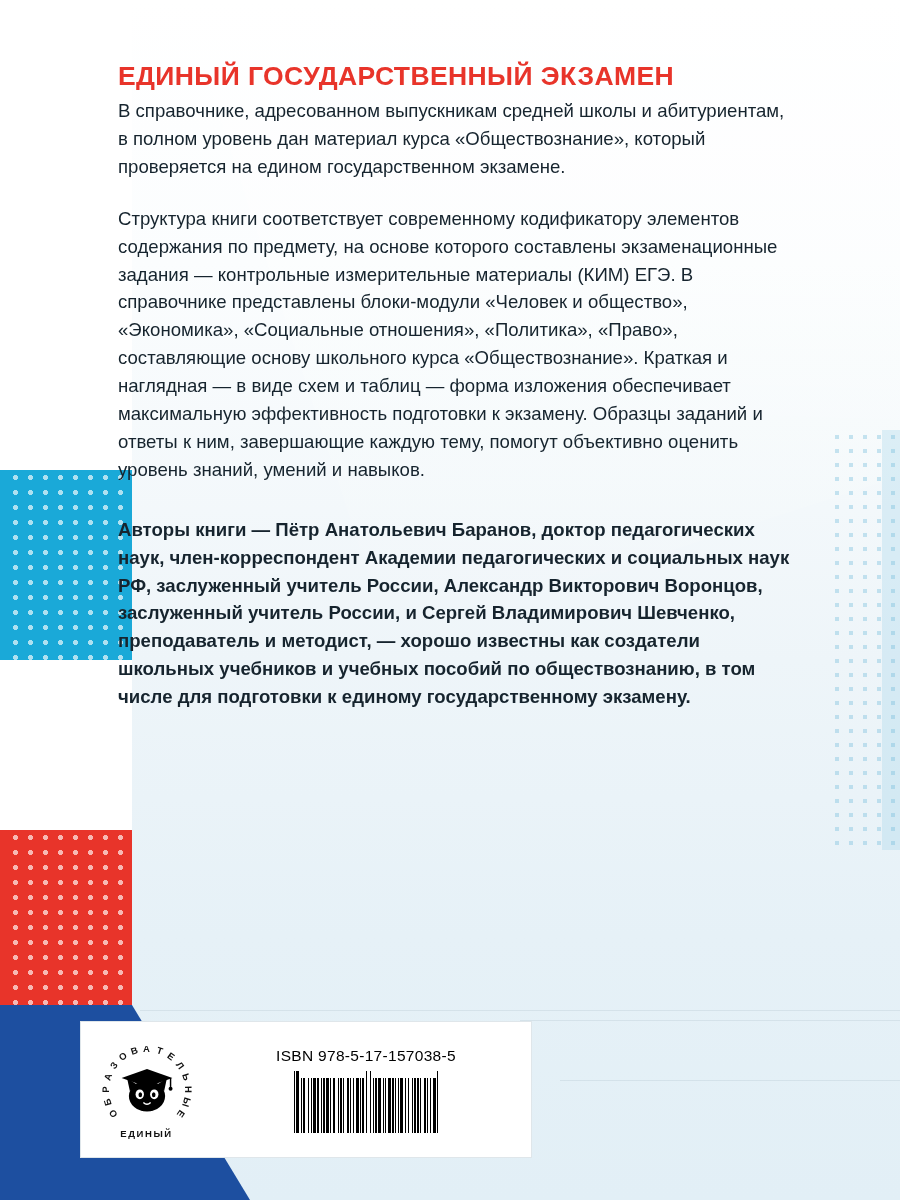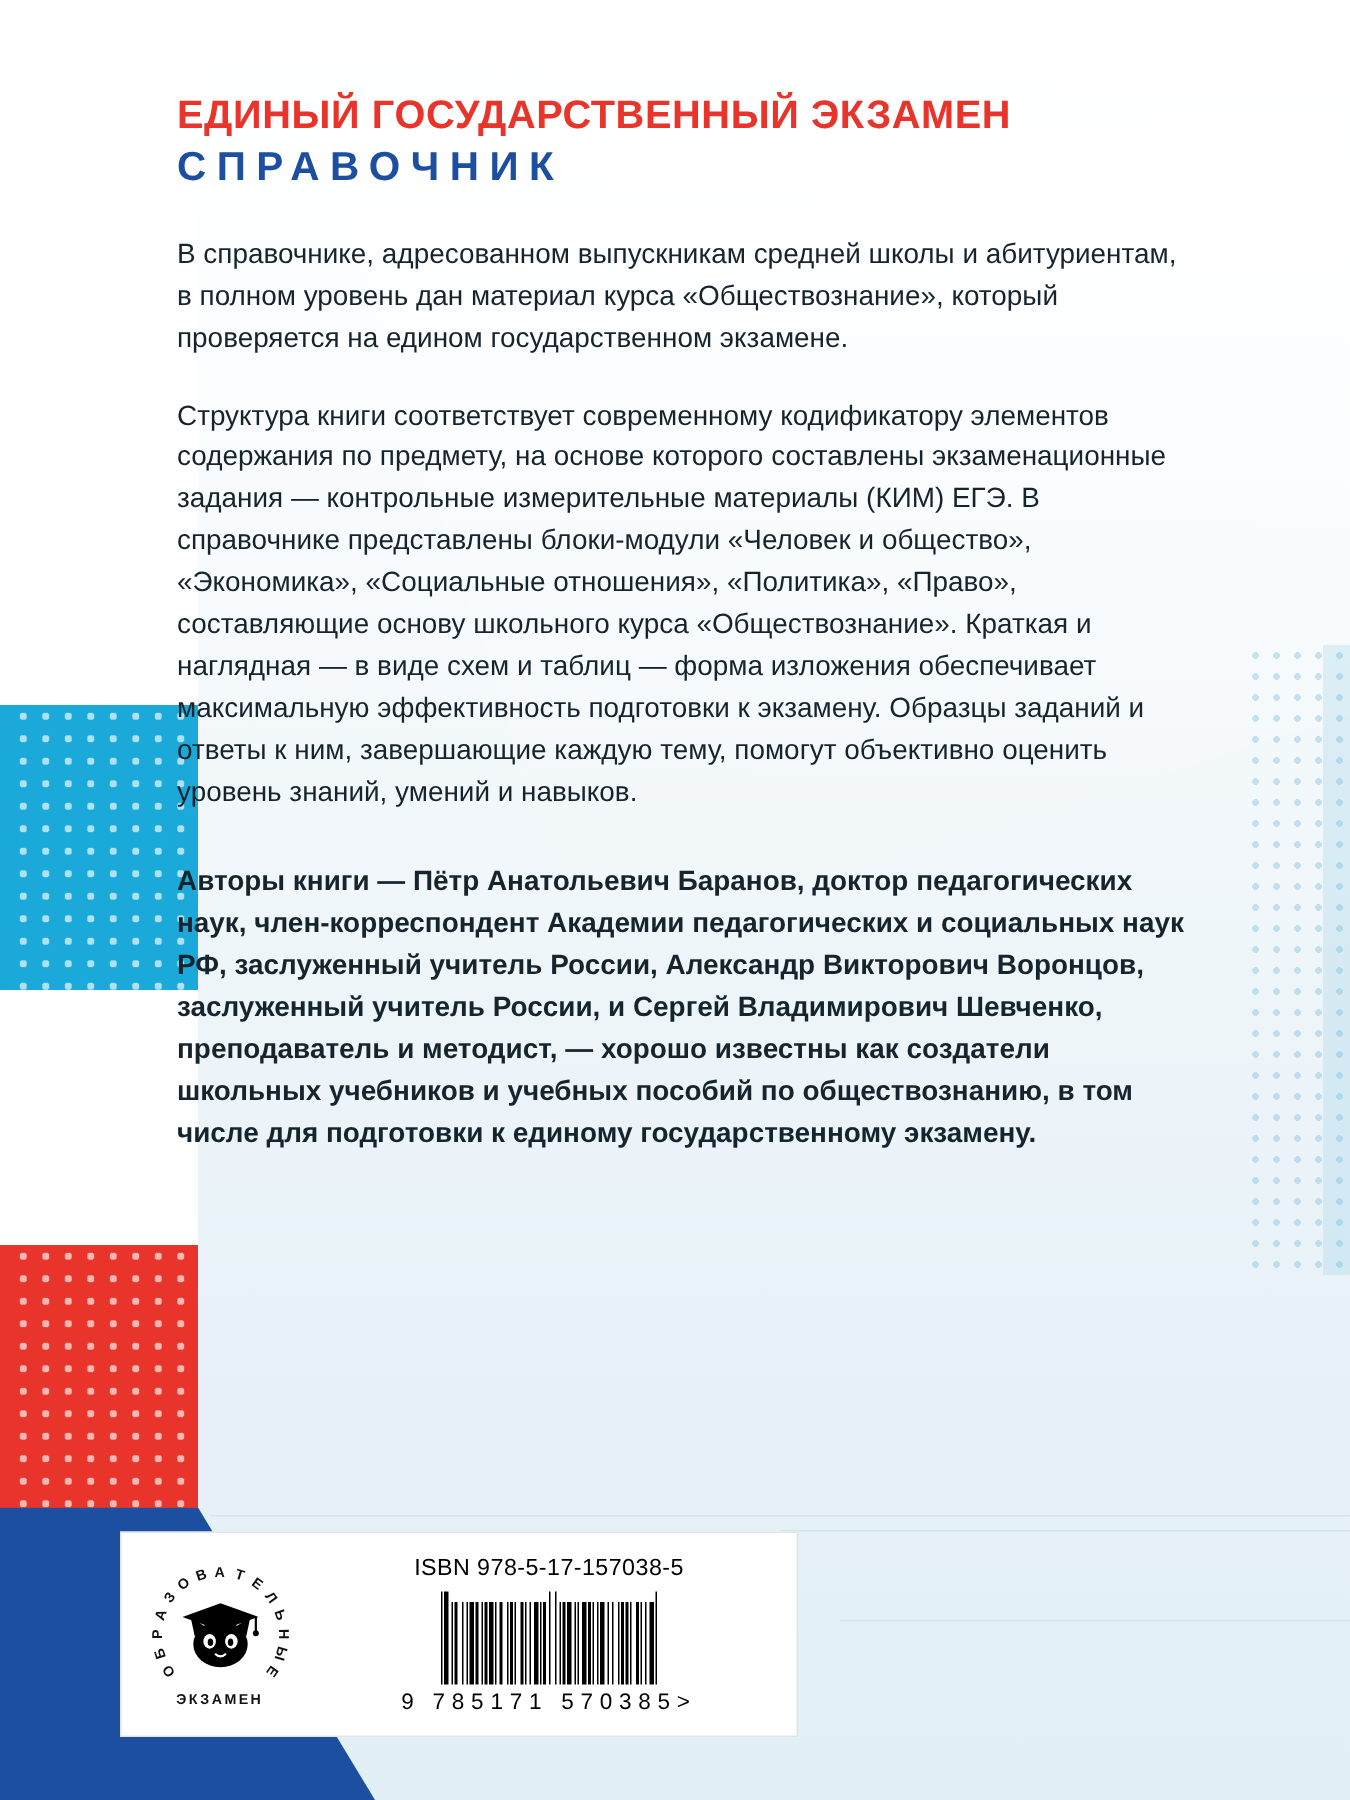--- a/index.html
+++ b/index.html
@@ -272,21 +272,20 @@
   <div class="right-dots"></div>
 
   <div class="line-deco" style="left:140px; top:1010px; width:760px; height:1px;"></div>
   <div class="line-deco" style="left:520px; top:1020px; width:380px; height:1px;"></div>
   <div class="line-deco" style="left:560px; top:1080px; width:340px; height:1px;"></div>
 
   <div class="wedge-blue"></div>
 
   <div class="content">
     <div class="title-main">ЕДИНЫЙ ГОСУДАРСТВЕННЫЙ ЭКЗАМЕН</div>
-    <div class="title-sub">СПРАВОЧНИК</div>
 
     <p class="para">В справочнике, адресованном выпускникам средней школы и абитуриентам, в полном уровень дан материал курса «Обществознание», который проверяется на едином государственном экзамене.</p>
     <p class="para">Структура книги соответствует современному кодификатору элементов содержания по предмету, на основе которого составлены экзаменационные задания — контрольные измерительные материалы (КИМ) ЕГЭ. В справочнике представлены блоки-модули «Человек и общество», «Экономика», «Социальные отношения», «Политика», «Право», составляющие основу школьного курса «Обществознание». Краткая и наглядная — в виде схем и таблиц — форма изложения обеспечивает максимальную эффективность подготовки к экзамену. Образцы заданий и ответы к ним, завершающие каждую тему, помогут объективно оценить уровень знаний, умений и навыков.</p>
     <p class="para bold">Авторы книги — Пётр Анатольевич Баранов, доктор педагогических наук, член-корреспондент Академии педагогических и социальных наук РФ, заслуженный учитель России, Александр Викторович Воронцов, заслуженный учитель России, и Сергей Владимирович Шевченко, преподаватель и методист, — хорошо известны как создатели школьных учебников и учебных пособий по обществознанию, в том числе для подготовки к единому государственному экзамену.</p>
   </div>
 
   <div class="footer-box">
 
     <div class="logo">
       <div class="logo-circle"></div>
@@ -314,21 +313,21 @@
         <ellipse cx="24" cy="38" rx="4.6" ry="5.4" fill="#fff"></ellipse>
         <ellipse cx="40" cy="38" rx="4.6" ry="5.4" fill="#fff"></ellipse>
         <ellipse cx="24.6" cy="38.6" rx="2" ry="2.8" fill="#000"></ellipse>
         <ellipse cx="39.4" cy="38.6" rx="2" ry="2.8" fill="#000"></ellipse>
         <path d="M28 47 q4 4 8 0" stroke="#fff" stroke-width="1.6" fill="none"></path>
         <path d="M4 20 L32 10 L60 20 L32 30 Z" fill="#000"></path>
         <rect x="28" y="13" width="8" height="5" fill="#000"></rect>
         <path d="M58 20 L58 31" stroke="#000" stroke-width="1.6" fill="none"></path>
         <circle cx="58" cy="32" r="2.2" fill="#000"></circle>
       </svg>
-      <div class="logo-bottom">ЭКЗАМЕН</div>
+      <div class="logo-bottom">ЕДИНЫЙ</div>
     </div>
 
     <div class="barcode-wrap">
       <div class="isbn-text">ISBN 978-5-17-157038-5</div>
       <div class="bars" id="bars">
           <div class="bar" style="width: 1px; background: rgb(0, 0, 0); height: 100%;"></div>
           <div class="bar" style="width: 1px; background: transparent; height: 100%;"></div>
           <div class="bar" style="width: 3px; background: rgb(0, 0, 0); height: 100%;"></div>
           <div class="bar" style="width: 2px; background: transparent; height: 88%;"></div>
           <div class="bar" style="width: 1px; background: rgb(0, 0, 0); height: 88%;"></div>
@@ -411,19 +410,16 @@
           <div class="bar" style="width: 1px; background: transparent; height: 88%;"></div>
           <div class="bar" style="width: 1px; background: rgb(0, 0, 0); height: 88%;"></div>
           <div class="bar" style="width: 2px; background: transparent; height: 88%;"></div>
           <div class="bar" style="width: 1px; background: rgb(0, 0, 0); height: 88%;"></div>
           <div class="bar" style="width: 2px; background: transparent; height: 88%;"></div>
           <div class="bar" style="width: 3px; background: rgb(0, 0, 0); height: 88%;"></div>
           <div class="bar" style="width: 1px; background: transparent; height: 100%;"></div>
           <div class="bar" style="width: 1px; background: rgb(0, 0, 0); height: 100%;"></div>
           <div class="bar" style="width: 1px; background: transparent; height: 100%;"></div>
         </div>
-      <div class="barcode-digits">
-        <span>9</span><span style="display:inline-block;width:8px"></span><span>785171 570385</span><span>&gt;</span>
-      </div>
     </div>
 
   </div>
 </div>
 
 </body></html>

